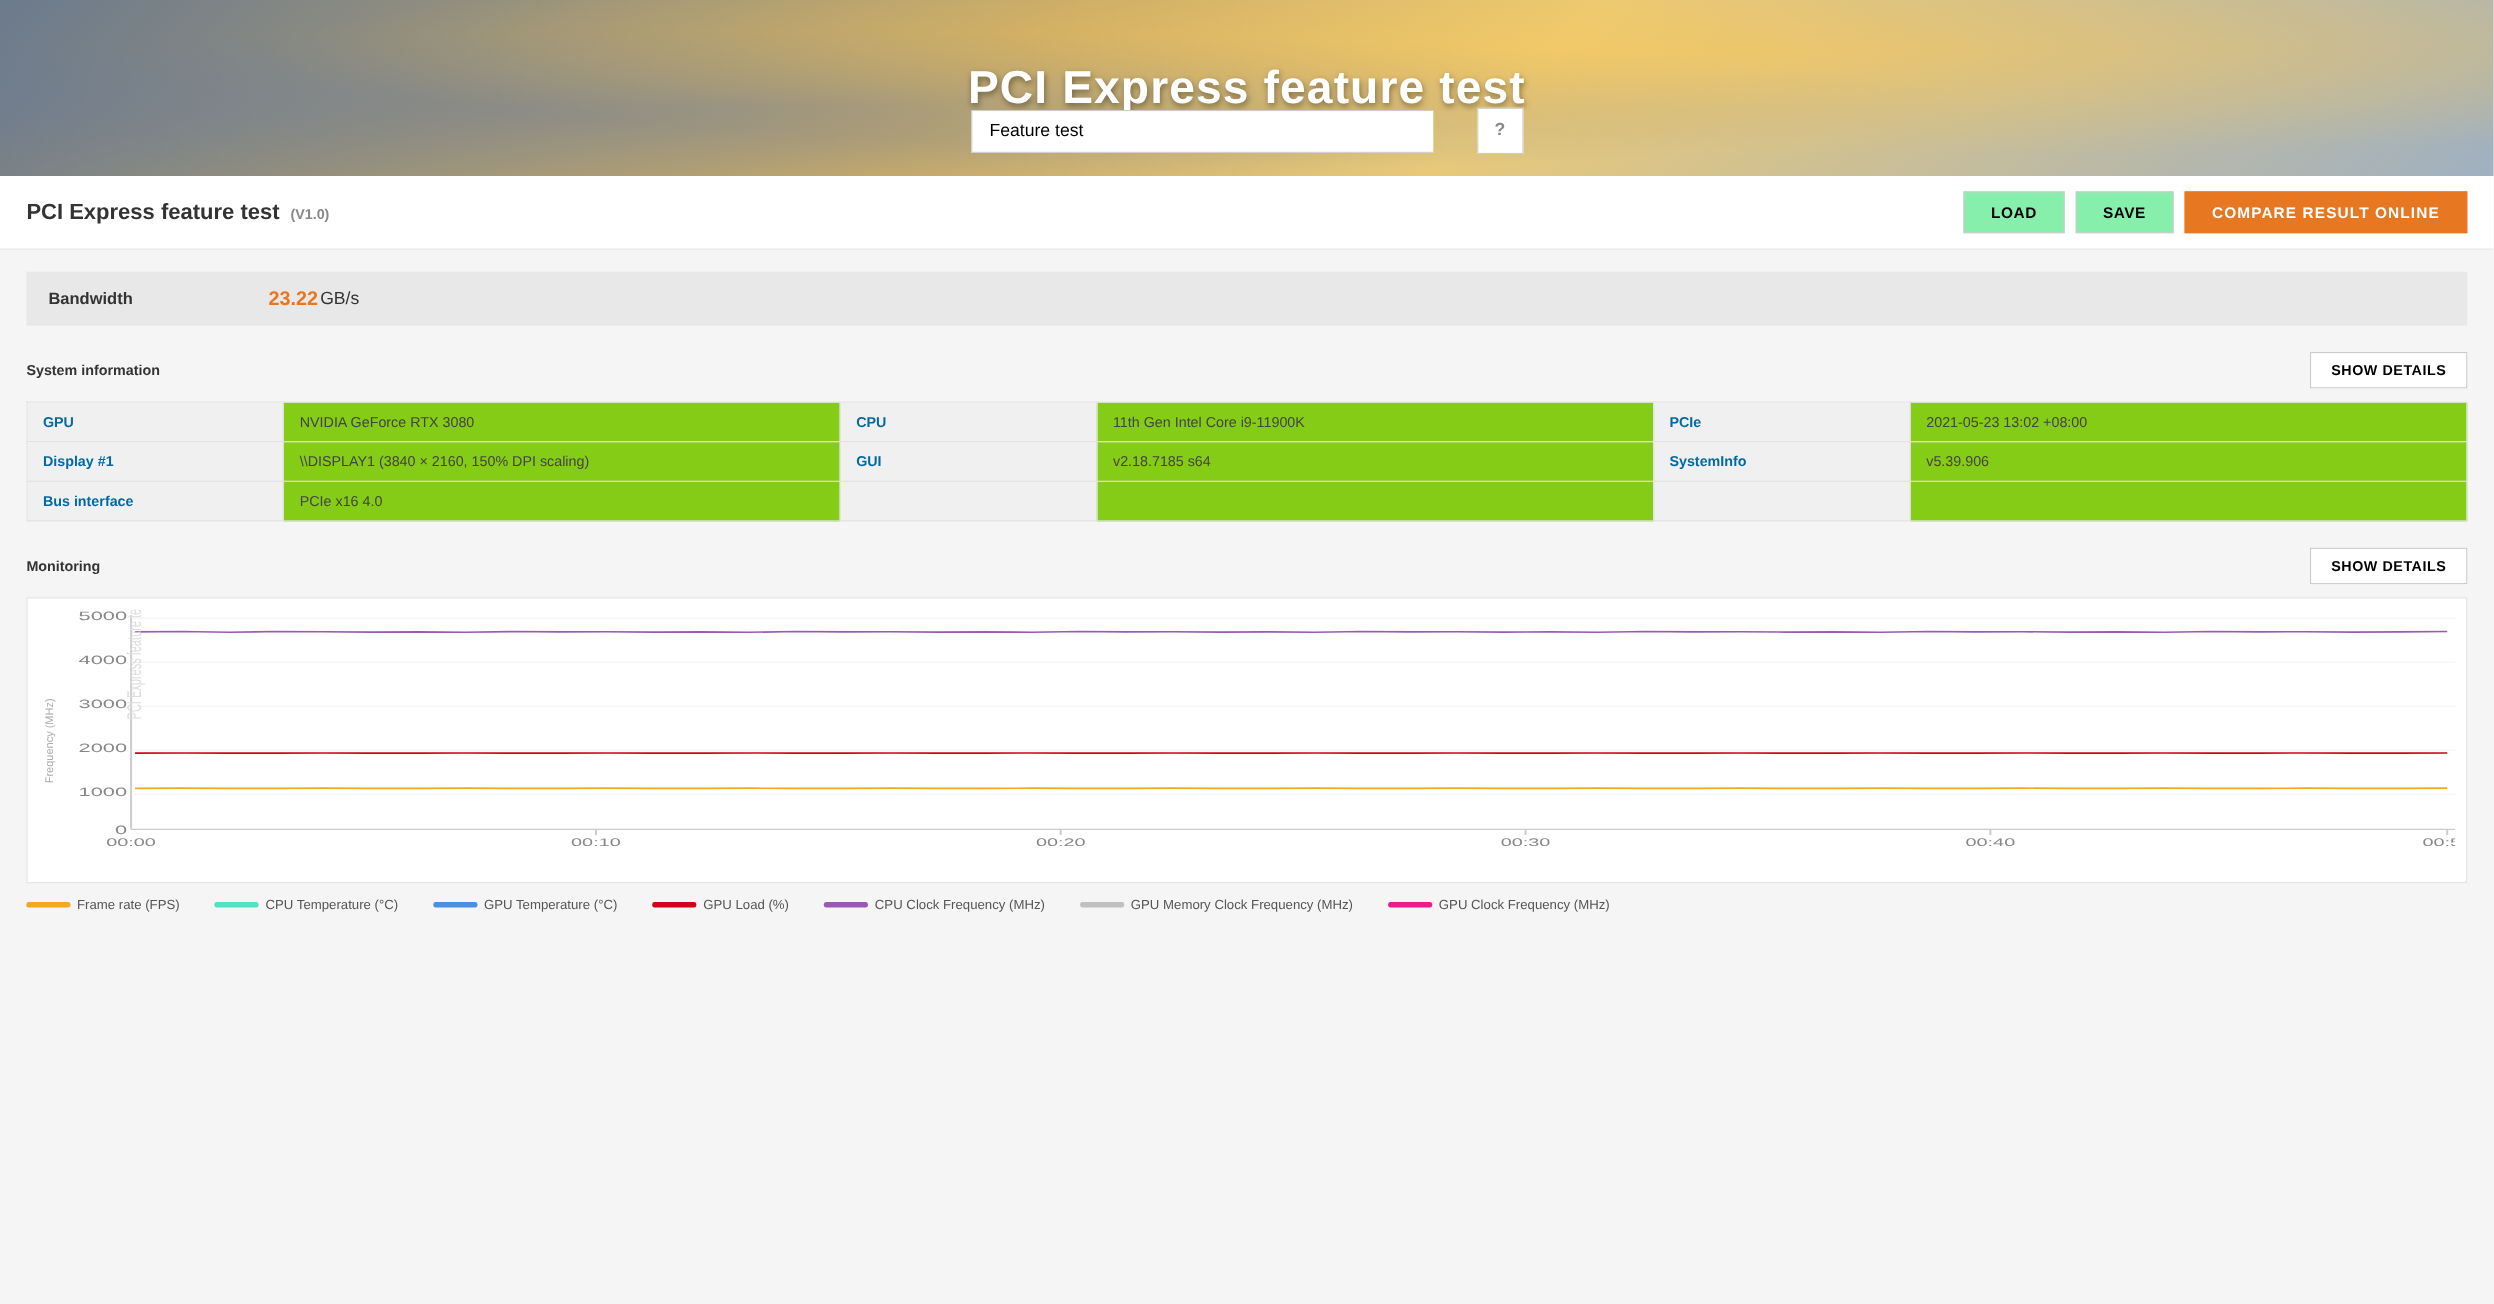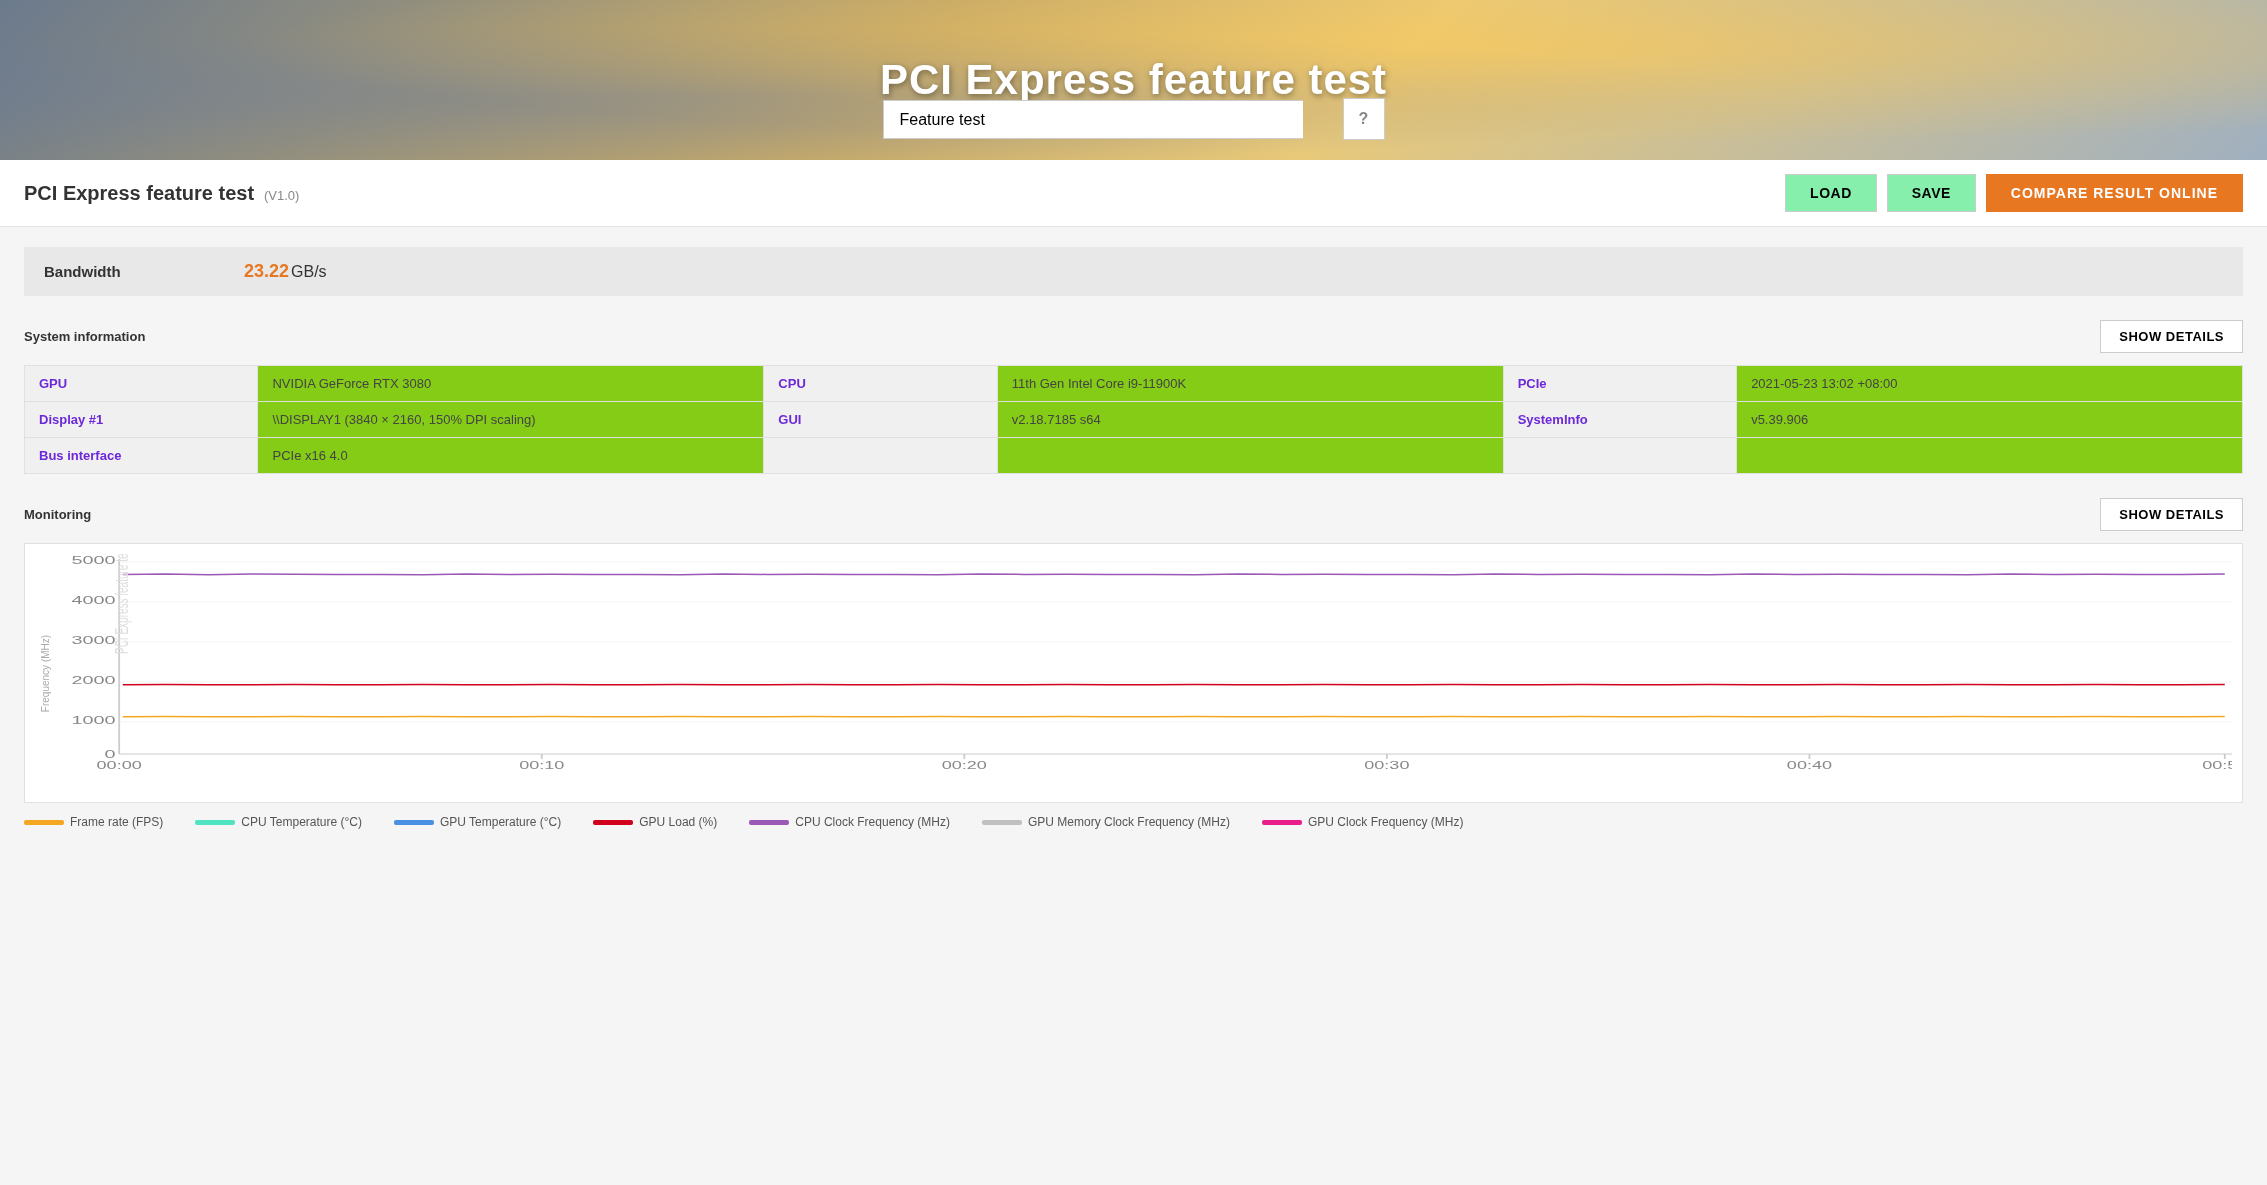--- a/index.html
+++ b/index.html
@@ -76,21 +76,21 @@
       justify-content: space-between;
     }
     .toolbar-title {
       font-size: 20px;
       font-weight: bold;
       color: #333;
     }
     .toolbar-version {
       font-size: 13px;
       color: #888;
-      font-weight: normal;
+      font-weight: bold;
       margin-left: 6px;
     }
     .toolbar-buttons {
       display: flex;
       gap: 10px;
     }
     .btn {
       padding: 10px 24px;
       font-size: 14px;
       font-weight: bold;
@@ -168,21 +168,21 @@
     }
     .sysinfo-table td {
       border: 1px solid #e0e0e0;
       padding: 10px 14px;
       font-size: 13px;
     }
     .sysinfo-table td.key {
       background: #f0f0f0;
       font-weight: bold;
       width: 120px;
-      color: #6d28d9;
+      color: #0369a1;
     }
     .sysinfo-table td.val {
       background: #84cc16;
       color: #444;
       width: 260px;
     }
 
     
     .monitoring-section {
       margin-top: 8px;

